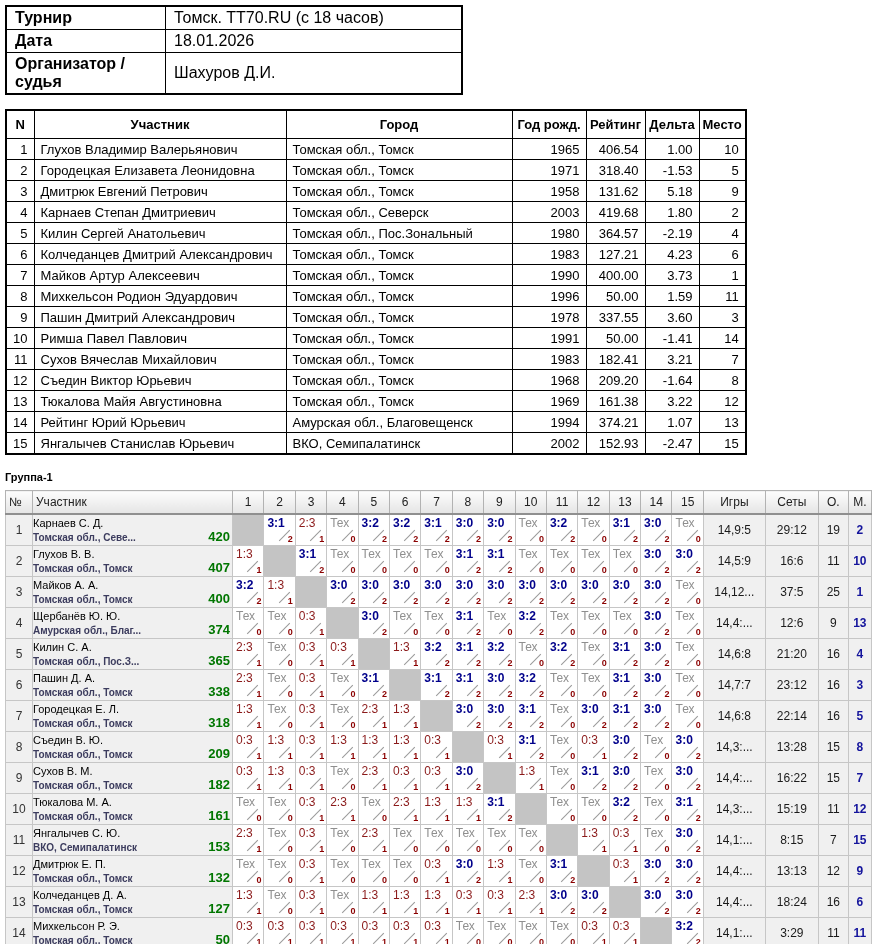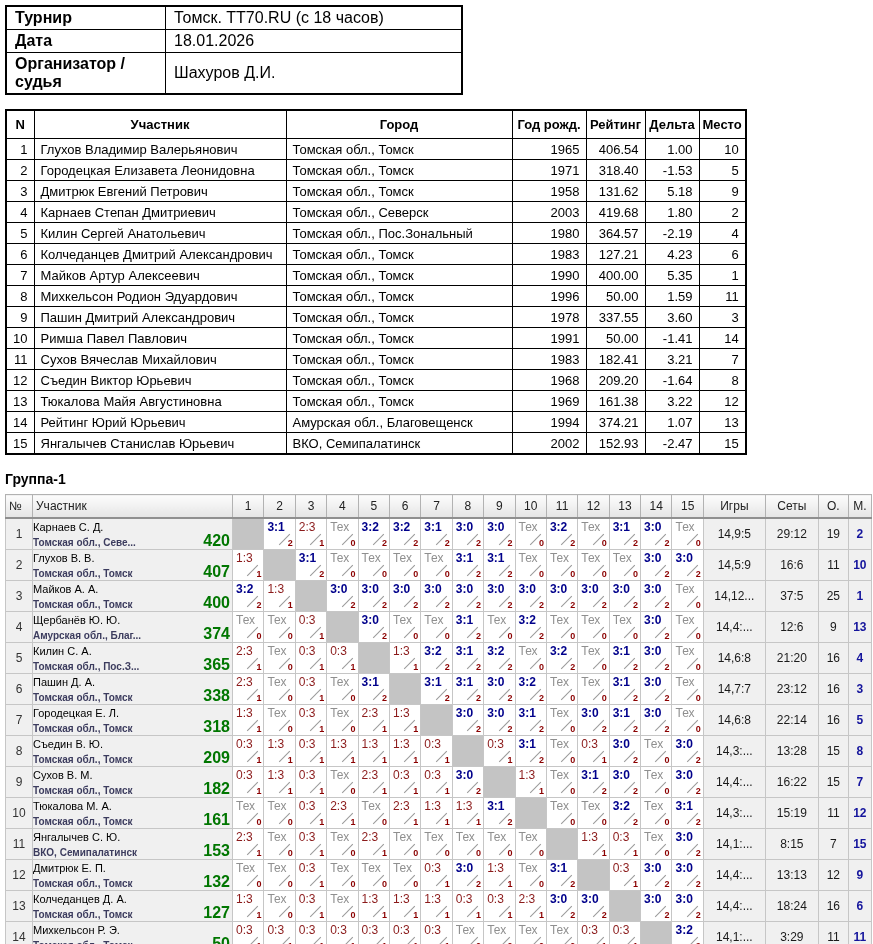--- a/index.html
+++ b/index.html
@@ -13,34 +13,34 @@
   table.info td.val{width:279px;}
 
   
   table.ptable{border-collapse:collapse;border:2px solid #000;margin-top:14px;table-layout:fixed;}
   table.ptable th{border:1px solid #000;font-size:13px;font-weight:bold;padding:6px 3px;text-align:center;}
   table.ptable td{border:1px solid #000;font-size:13px;padding:2px 6px;height:16px;white-space:nowrap;overflow:hidden;}
   table.ptable td.r{text-align:right;}
   table.ptable td.l{text-align:left;}
 
   
-  .gtitle{font-size:14px;font-weight:bold;margin:16px 0 7px 0;}
+  .gtitle{font-size:11px;font-weight:bold;margin:16px 0 7px 0;}
 
   
   table.xtab{border-collapse:collapse;table-layout:fixed;border:1px solid #9a9a9a;border-bottom:2px solid #7e7e7e;}
   table.xtab th{background:linear-gradient(#fcfcfc,#e5e5e5);border:1px solid #b2b2b2;border-bottom:2px solid #8f8f8f;
     font-size:12px;font-weight:normal;color:#222;height:20px;padding:1px 3px;white-space:nowrap;overflow:hidden;}
   table.xtab th.hl{text-align:left;}
   table.xtab td{border:1px solid #c6c6c6;height:30px;padding:0;font-size:12px;vertical-align:middle;}
   td.gnum{background:#f0f0f0;text-align:center;color:#333;width:26px;}
   td.gplayer{background:#f0f0f0;padding:1px 4px 1px 5px;white-space:nowrap;overflow:hidden;}
   .pname{font-size:11px;color:#000;line-height:15px;}
   .pmeta{display:flex;justify-content:space-between;align-items:baseline;line-height:12px;gap:17px;}
   .region{font-size:10px;font-weight:bold;color:#3c3c5e;}
-  .prating{font-size:16px;font-weight:bold;color:#007600;padding-right:2px;}
+  .prating{font-size:13px;font-weight:bold;color:#007600;padding-right:2px;}
   td.cell{position:relative;background:#fff;}
   td.cell .s{position:absolute;top:1px;left:3px;font-size:12px;line-height:14px;}
   td.cell.win .s{color:#00008b;font-weight:bold;}
   td.cell.loss .s{color:#8b1a1a;}
   td.cell.tech .s{color:#8f8f8f;}
   td.cell .slash{position:absolute;right:3px;bottom:9px;width:15px;height:1px;background:#999;transform:rotate(-45deg);}
   td.cell .sub{position:absolute;right:2px;bottom:0;font-size:9px;font-weight:bold;color:#8b0000;line-height:11px;}
   td.cell.self{background:#c4c4c4;}
   td.gsum{background:#f0f0f0;text-align:center;color:#1a1a1a;white-space:nowrap;overflow:hidden;}
   td.gplace{background:#f0f0f0;text-align:center;color:#14149c;font-weight:bold;}
@@ -142,21 +142,21 @@
           <td class="r">127.21</td>
           <td class="r">4.23</td>
           <td class="r">6</td>
         </tr>
         <tr>
           <td class="r">7</td>
           <td class="l">Майков Артур Алексеевич</td>
           <td class="l">Томская обл., Томск</td>
           <td class="r">1990</td>
           <td class="r">400.00</td>
-          <td class="r">5.35</td>
+          <td class="r">3.73</td>
           <td class="r">1</td>
         </tr>
         <tr>
           <td class="r">8</td>
           <td class="l">Михкельсон Родион Эдуардович</td>
           <td class="l">Томская обл., Томск</td>
           <td class="r">1996</td>
           <td class="r">50.00</td>
           <td class="r">1.59</td>
           <td class="r">11</td>

